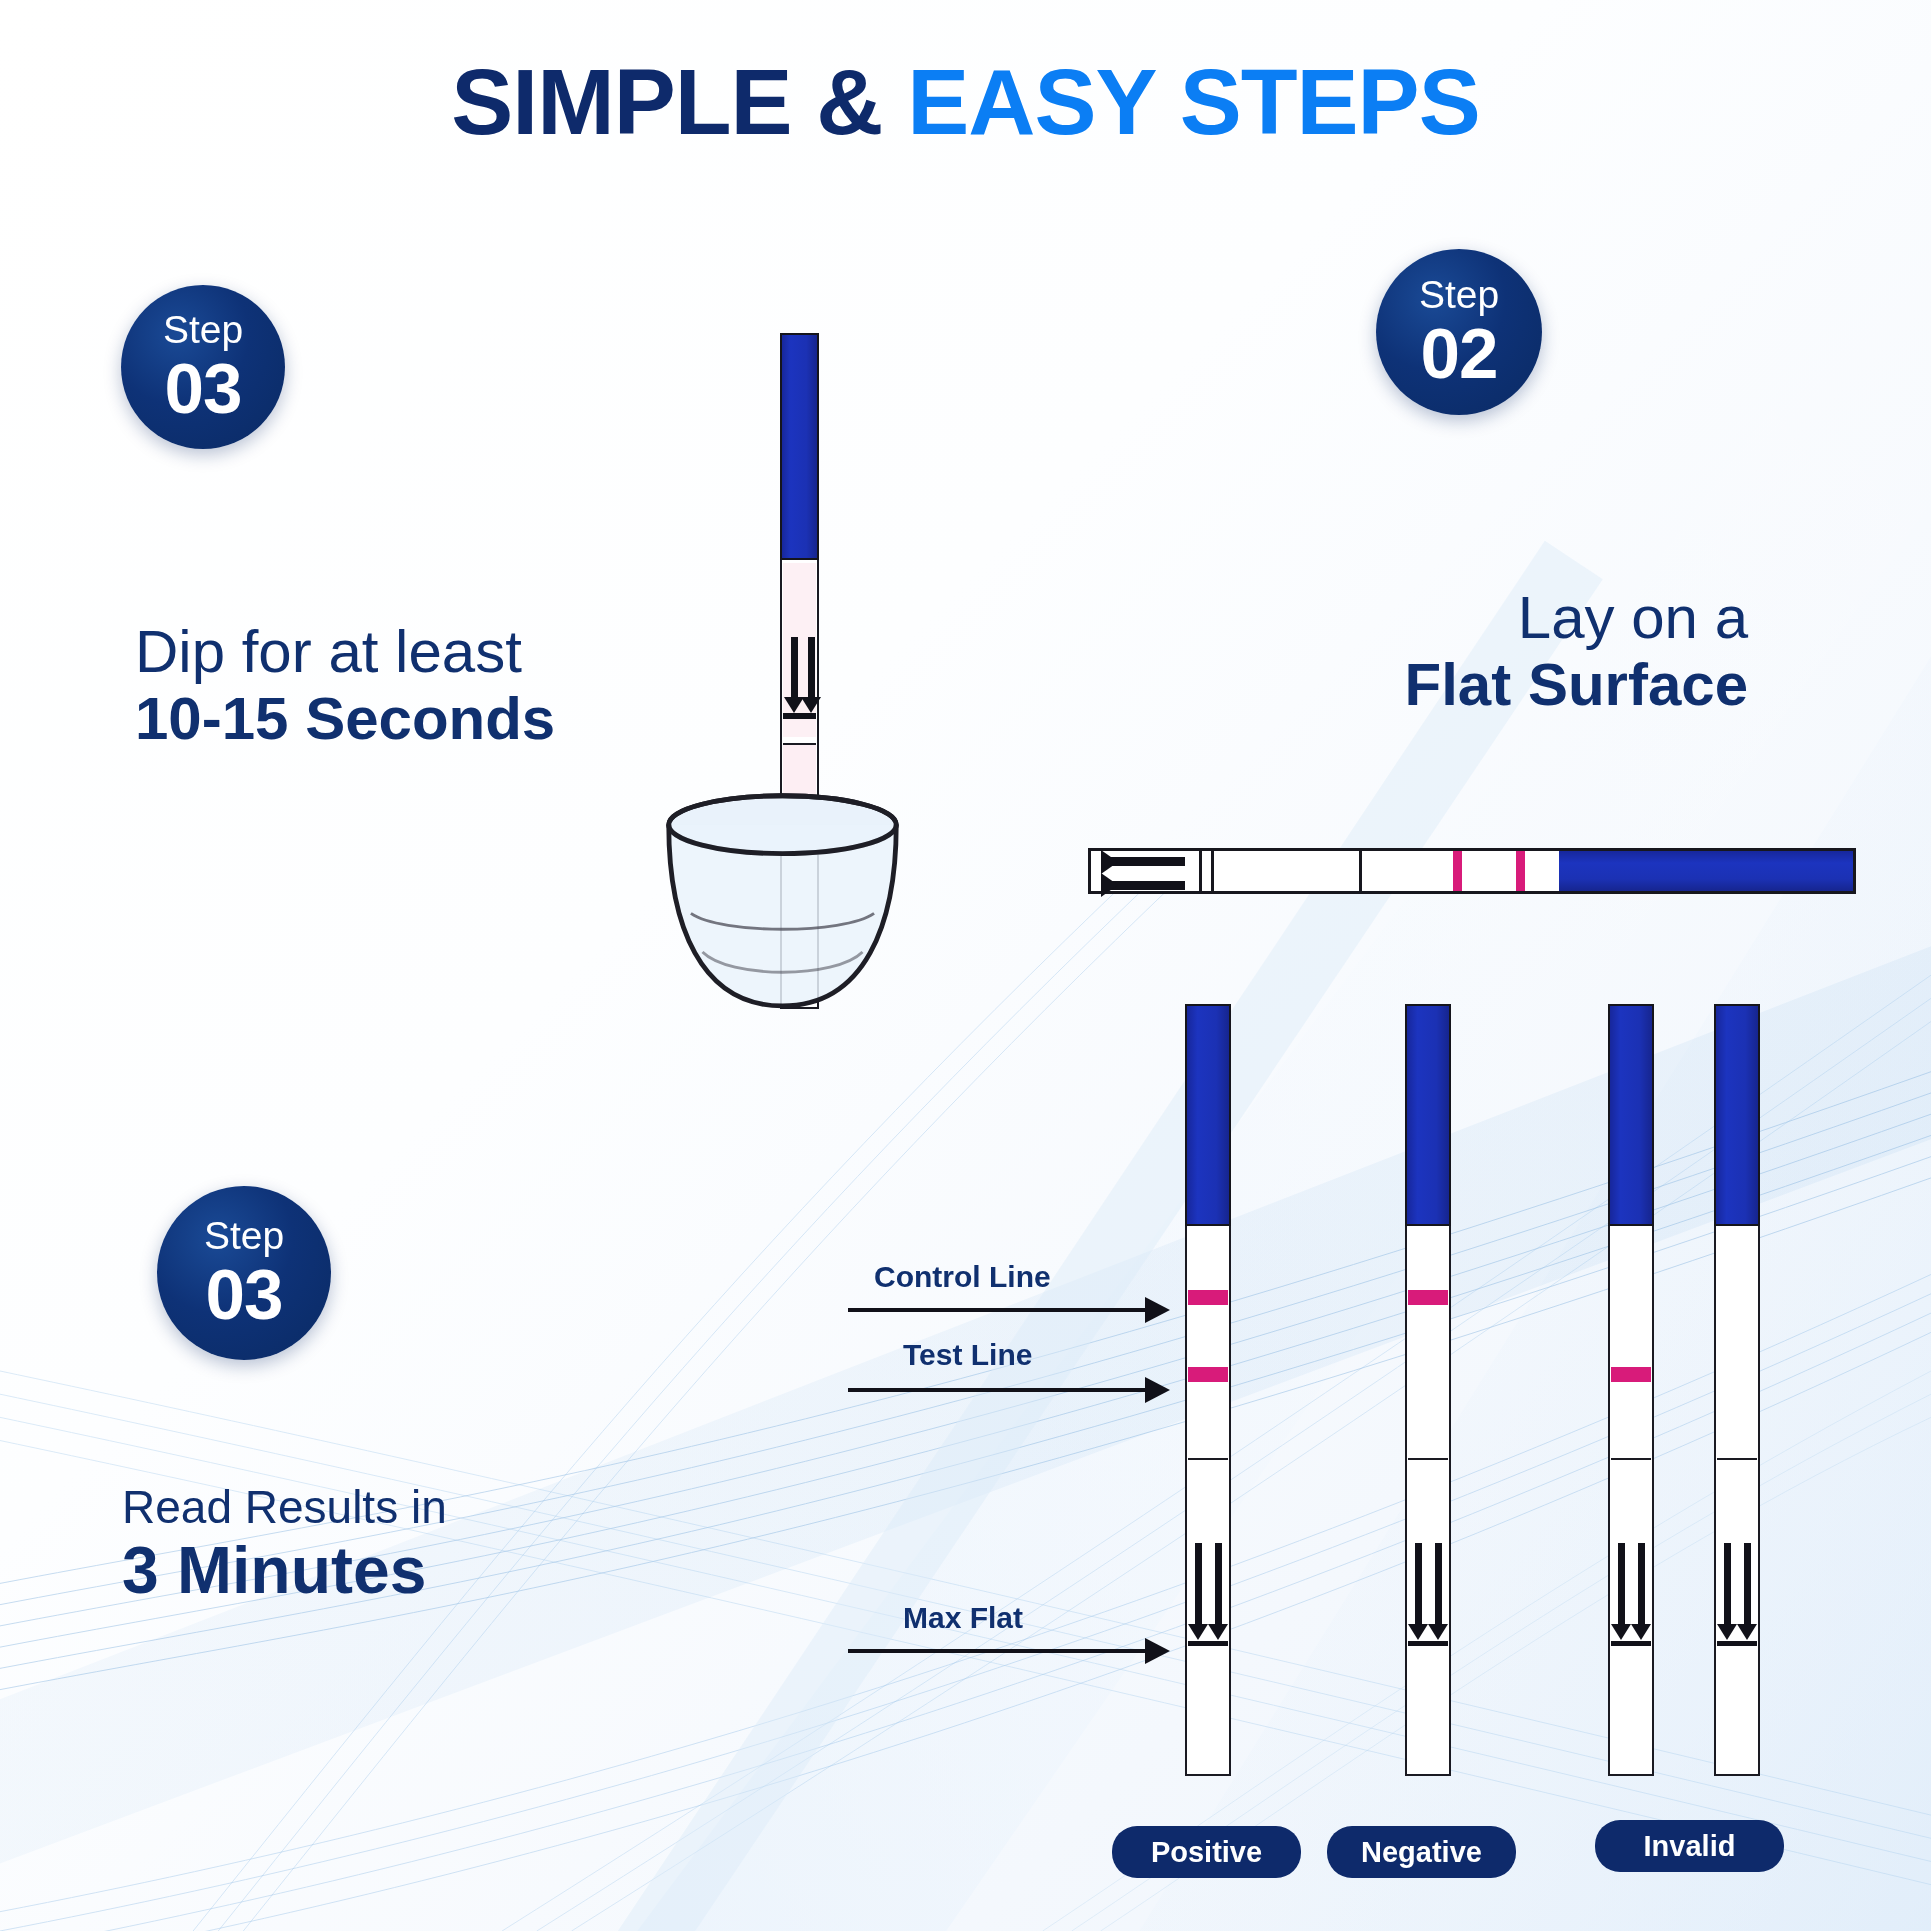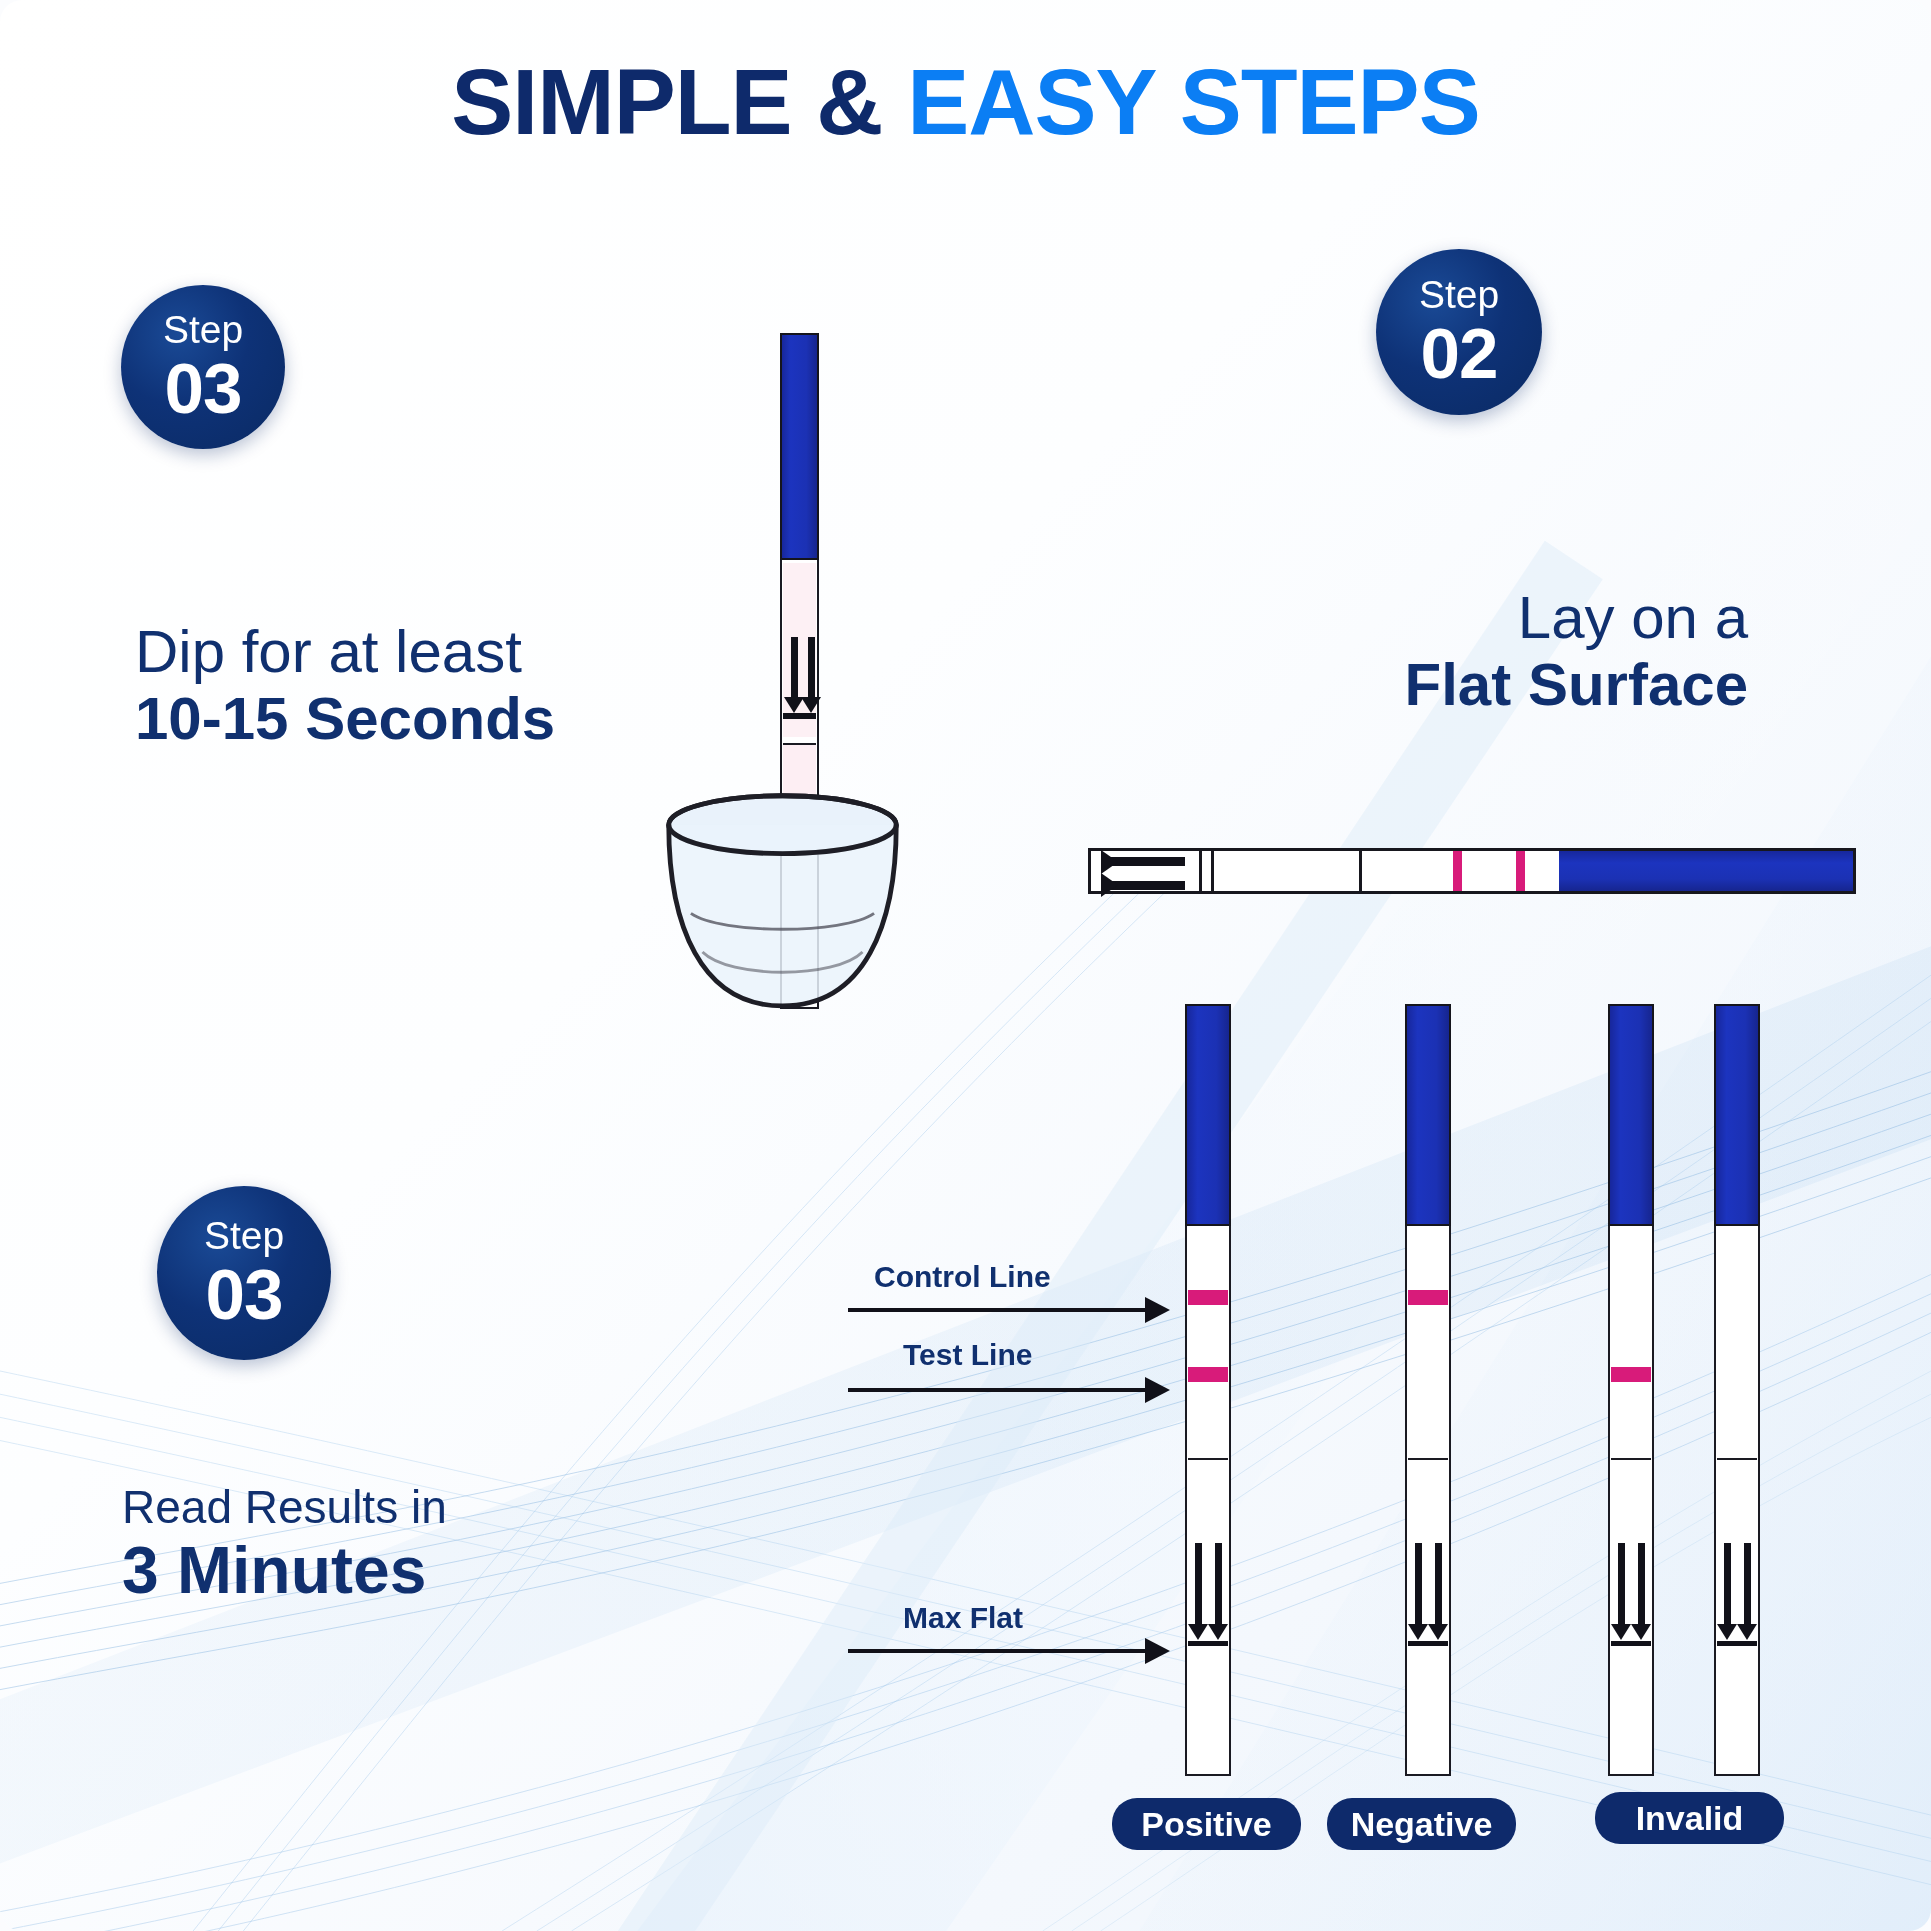--- a/index.html
+++ b/index.html
@@ -2,21 +2,21 @@
 <html><head>
 <meta charset="utf-8">
 <style>
   html,body{margin:0;padding:0;}
   body{
     width:1931px;height:1931px;overflow:hidden;
     font-family:"Liberation Sans", sans-serif;
     background:#fbfcfe;
   }
   #root{position:relative;width:1931px;height:1931px;overflow:hidden;
-        background:linear-gradient(135deg,#ffffff 0%,#fdfeff 40%,#f4f8fd 75%,#eef5fc 100%);border-radius:22px;}
+        background:linear-gradient(135deg,#ffffff 0%,#fdfeff 40%,#f4f8fd 75%,#eef5fc 100%);}
 
   
   .bg-svg{position:absolute;inset:0;width:1931px;height:1931px;pointer-events:none;}
 
   
   .title{position:absolute;top:56px;left:0;width:1931px;text-align:center;
          font-size:93px;font-weight:bold;letter-spacing:-1px;line-height:1;}
   .title .t1{color:#0e2a6b;}
   .title .t2{color:#0b7ef4;}
 
@@ -66,22 +66,22 @@
   
   .callout{position:absolute;}
   .callout .ctext{position:absolute;color:#10306f;font-size:30px;font-weight:bold;
                   white-space:nowrap;}
   .callout .cline{position:absolute;height:3.9px;background:#111119;}
   .callout .chead{position:absolute;width:0;height:0;border-top:13.5px solid transparent;
                   border-bottom:13.5px solid transparent;border-left:25px solid #111119;}
 
   
   .rbadge{position:absolute;background:#0e2a6b;border-radius:25px;
-          color:#ffffff;font-size:34px;font-weight:bold;
-          display:flex;align-items:center;justify-content:center;}
+          color:#ffffff;font-size:29px;font-weight:bold;
+          display:flex;align-items:center;justify-content:center;margin-top:28px;}
 </style>
 </head>
 <body>
 
 <div id="root">
 
   <svg class="bg-svg" viewBox="0 0 2000 2000" preserveAspectRatio="none">
     <defs>
       <linearGradient id="gA" x1="0" y1="0" x2="1" y2="1">
         <stop offset="0%" stop-color="#ffffff" stop-opacity="0"></stop>

